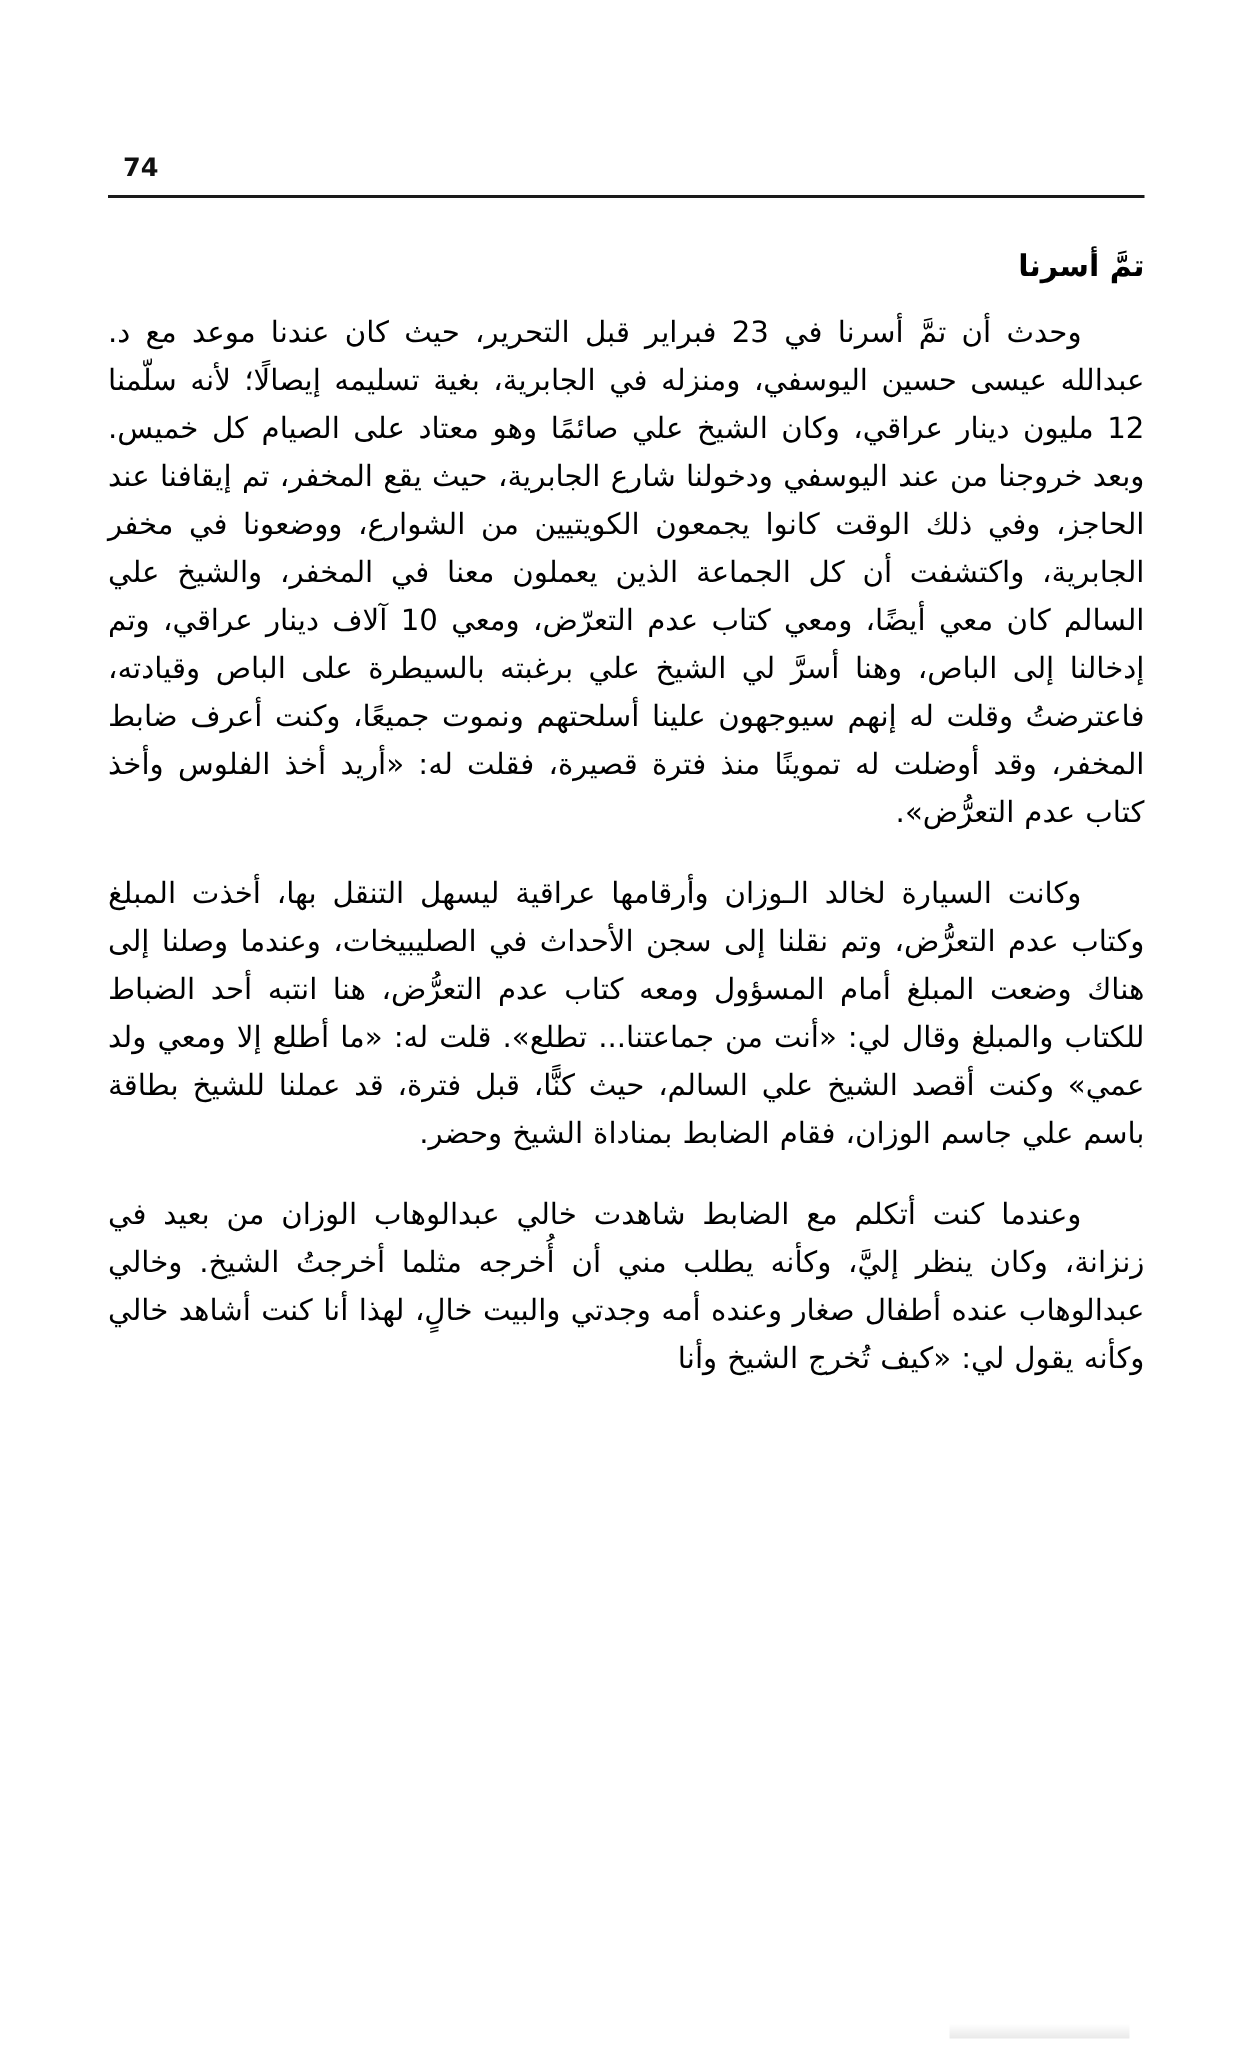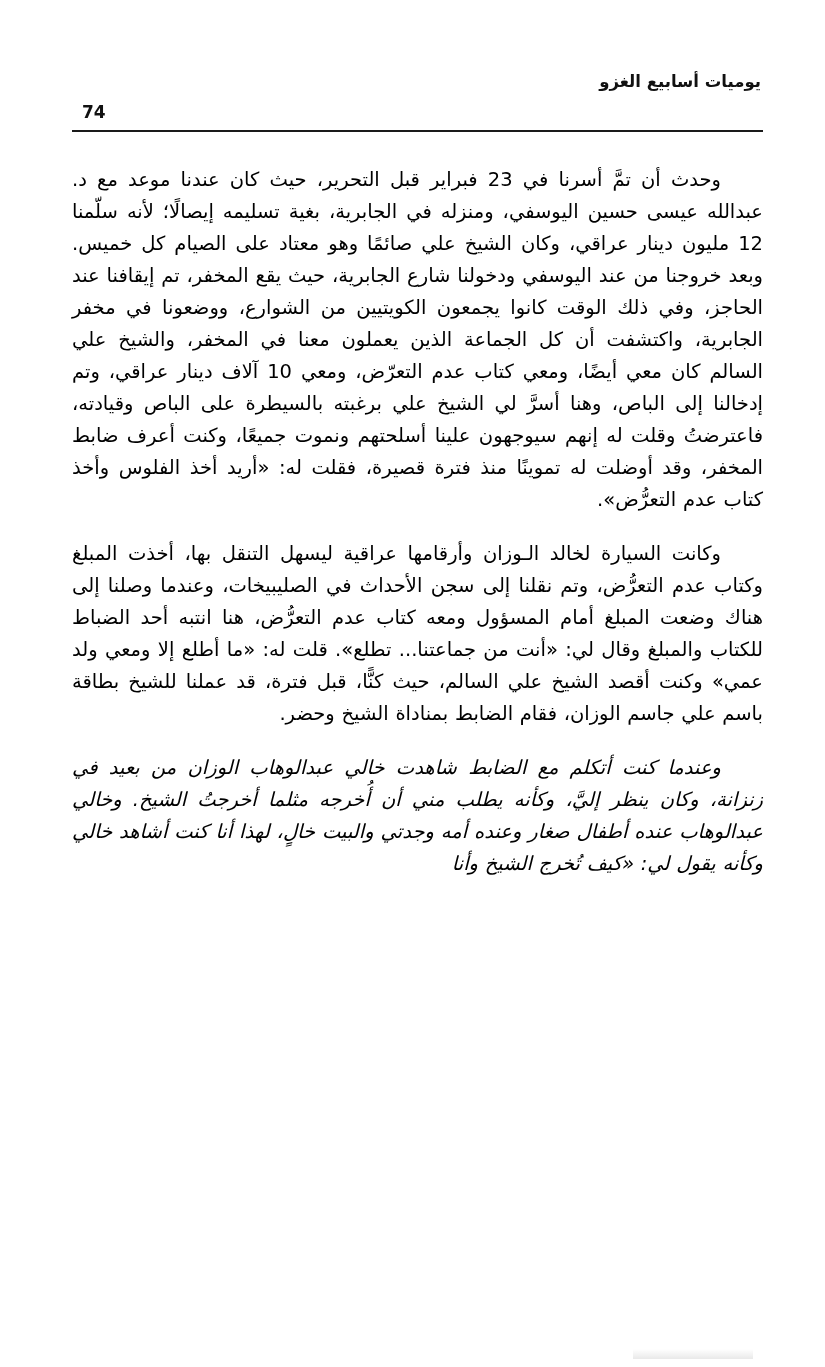--- a/index.html
+++ b/index.html
@@ -73,44 +73,43 @@
     text-align: justify;
     text-align-last: right;
     text-justify: inter-word;
     word-spacing: 0.5px;
   }
   p.para.indent {
     text-indent: 42px;
   }
   p.para:last-child {
     margin-bottom: 0;
-    font-style: italic;
   }
   .tail-fade {
     position: absolute;
     bottom: 8px;
     right: 72px;
     width: 120px;
     height: 10px;
     opacity: 0.25;
     background: linear-gradient(to top, rgba(0,0,0,0.35), rgba(0,0,0,0));
   }
 </style>
 </head>
 <body>
 
 <div class="page">
 
   <div class="header-block">
-    <div class="running-head">يوميات أسابيع الغزو</div>
     <div class="folio">74</div>
     <div class="rule"></div>
   </div>
 
   <div class="content">
+    <h2 class="section-title">تمَّ أسرنا</h2>
 
     <p class="para indent">وحدث أن تمَّ أسرنا في 23 فبراير قبل التحرير، حيث كان عندنا موعد مع د. عبدالله عيسى حسين اليوسفي، ومنزله في الجابرية، بغية تسليمه إيصالًا؛ لأنه سلّمنا 12 مليون دينار عراقي، وكان الشيخ علي صائمًا وهو معتاد على الصيام كل خميس. وبعد خروجنا من عند اليوسفي ودخولنا شارع الجابرية، حيث يقع المخفر، تم إيقافنا عند الحاجز، وفي ذلك الوقت كانوا يجمعون الكويتيين من الشوارع، ووضعونا في مخفر الجابرية، واكتشفت أن كل الجماعة الذين يعملون معنا في المخفر، والشيخ علي السالم كان معي أيضًا، ومعي كتاب عدم التعرّض، ومعي 10 آلاف دينار عراقي، وتم إدخالنا إلى الباص، وهنا أسرَّ لي الشيخ علي برغبته بالسيطرة على الباص وقيادته، فاعترضتُ وقلت له إنهم سيوجهون علينا أسلحتهم ونموت جميعًا، وكنت أعرف ضابط المخفر، وقد أوضلت له تموينًا منذ فترة قصيرة، فقلت له: «أريد أخذ الفلوس وأخذ كتاب عدم التعرُّض».</p>
 
     <p class="para indent">وكانت السيارة لخالد الـوزان وأرقامها عراقية ليسهل التنقل بها، أخذت المبلغ وكتاب عدم التعرُّض، وتم نقلنا إلى سجن الأحداث في الصليبيخات، وعندما وصلنا إلى هناك وضعت المبلغ أمام المسؤول ومعه كتاب عدم التعرُّض، هنا انتبه أحد الضباط للكتاب والمبلغ وقال لي: «أنت من جماعتنا... تطلع». قلت له: «ما أطلع إلا ومعي ولد عمي» وكنت أقصد الشيخ علي السالم، حيث كنًّا، قبل فترة، قد عملنا للشيخ بطاقة باسم علي جاسم الوزان، فقام الضابط بمناداة الشيخ وحضر.</p>
 
     <p class="para indent">وعندما كنت أتكلم مع الضابط شاهدت خالي عبدالوهاب الوزان من بعيد في زنزانة، وكان ينظر إليَّ، وكأنه يطلب مني أن أُخرجه مثلما أخرجتُ الشيخ. وخالي عبدالوهاب عنده أطفال صغار وعنده أمه وجدتي والبيت خالٍ، لهذا أنا كنت أشاهد خالي وكأنه يقول لي: «كيف تُخرج الشيخ وأنا</p>
   </div>
 
   <div class="tail-fade"></div>
 </div>

